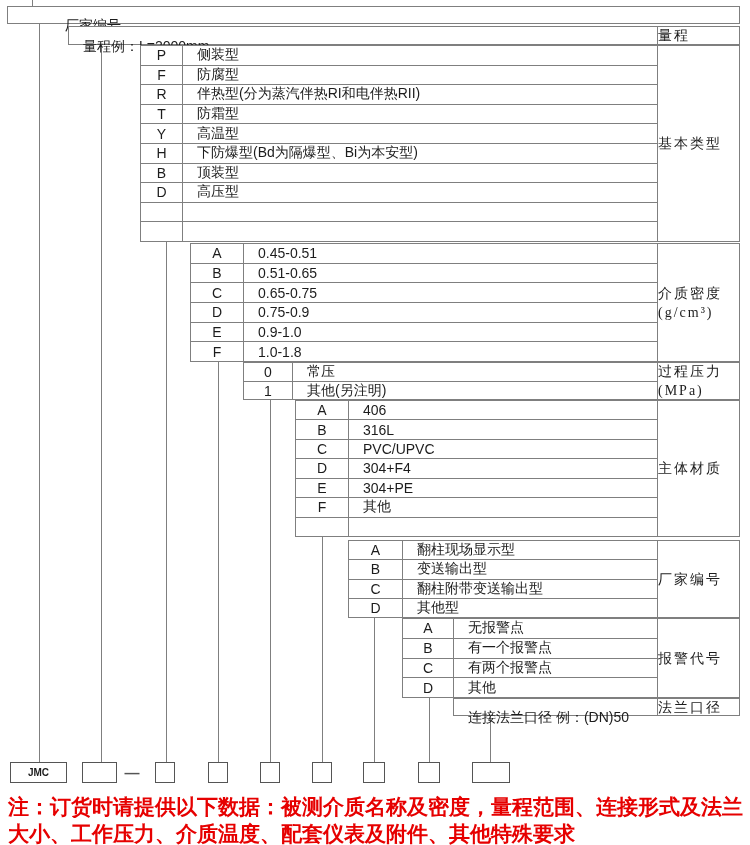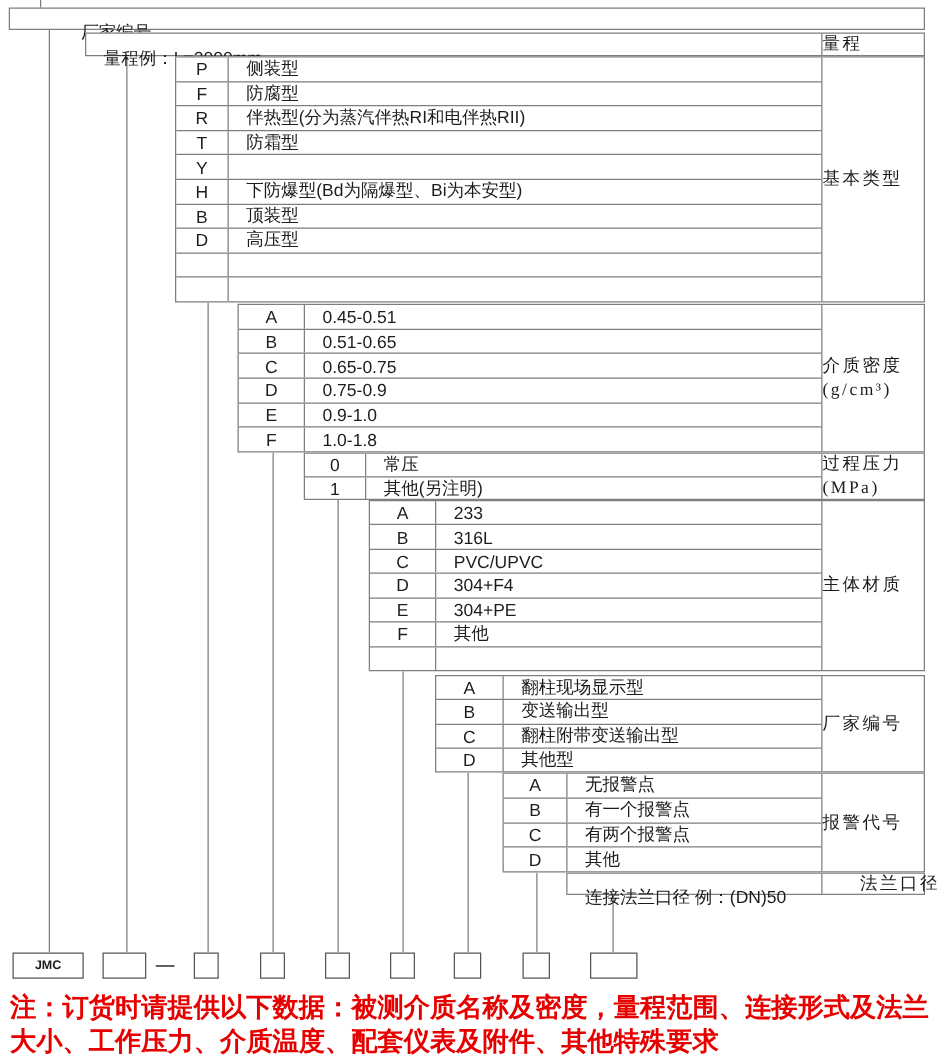--- a/index.html
+++ b/index.html
@@ -78,20 +78,21 @@
         <div class="row">
           <div class="code">R</div>
           <div class="desc">伴热型(分为蒸汽伴热RI和电伴热RII)</div>
         </div>
         <div class="row">
           <div class="code">T</div>
           <div class="desc">防霜型</div>
         </div>
         <div class="row">
           <div class="code">Y</div>
+          <div class="desc">高温型</div>
         </div>
         <div class="row">
           <div class="code">H</div>
           <div class="desc">下防爆型(Bd为隔爆型、Bi为本安型)</div>
         </div>
         <div class="row">
           <div class="code">B</div>
           <div class="desc">顶装型</div>
         </div>
         <div class="row">
@@ -159,21 +160,21 @@
     <div class="lbl">
         <div>过程压力</div>
         <div>(MPa)</div>
       </div>
   </div>
 
   <div class="sec" style="left:295px;top:400px;width:445px;height:137px;--code-w:53px;">
     <div class="tbl">
         <div class="row">
           <div class="code">A</div>
-          <div class="desc">233</div>
+          <div class="desc">406</div>
         </div>
         <div class="row">
           <div class="code">B</div>
           <div class="desc">316L</div>
         </div>
         <div class="row">
           <div class="code">C</div>
           <div class="desc">PVC/UPVC</div>
         </div>
         <div class="row">
@@ -241,21 +242,21 @@
           <div class="desc">其他</div>
         </div>
       </div>
     <div class="lbl">
         <div>报警代号</div>
       </div>
   </div>
 
   <div class="sec plain" style="left:453px;top:698px;width:287px;height:18px;gap:16px;">
     <div class="desc">连接法兰口径 例：(DN)50</div>
-    <div class="lbl" style="align-self:stretch;padding-left:30px;">
+    <div class="lbl" style="align-self:stretch;">
         <div>法兰口径</div>
       </div>
   </div>
 
   <div class="cbox" style="left:10px;width:57px;">JMC</div>
   <div class="cbox" style="left:82px;width:35px;"></div>
   <div class="dash" style="left:119px;width:26px;">—</div>
   <div class="cbox" style="left:155px;width:20px;"></div>
   <div class="cbox" style="left:208px;width:20px;"></div>
   <div class="cbox" style="left:260px;width:20px;"></div>

